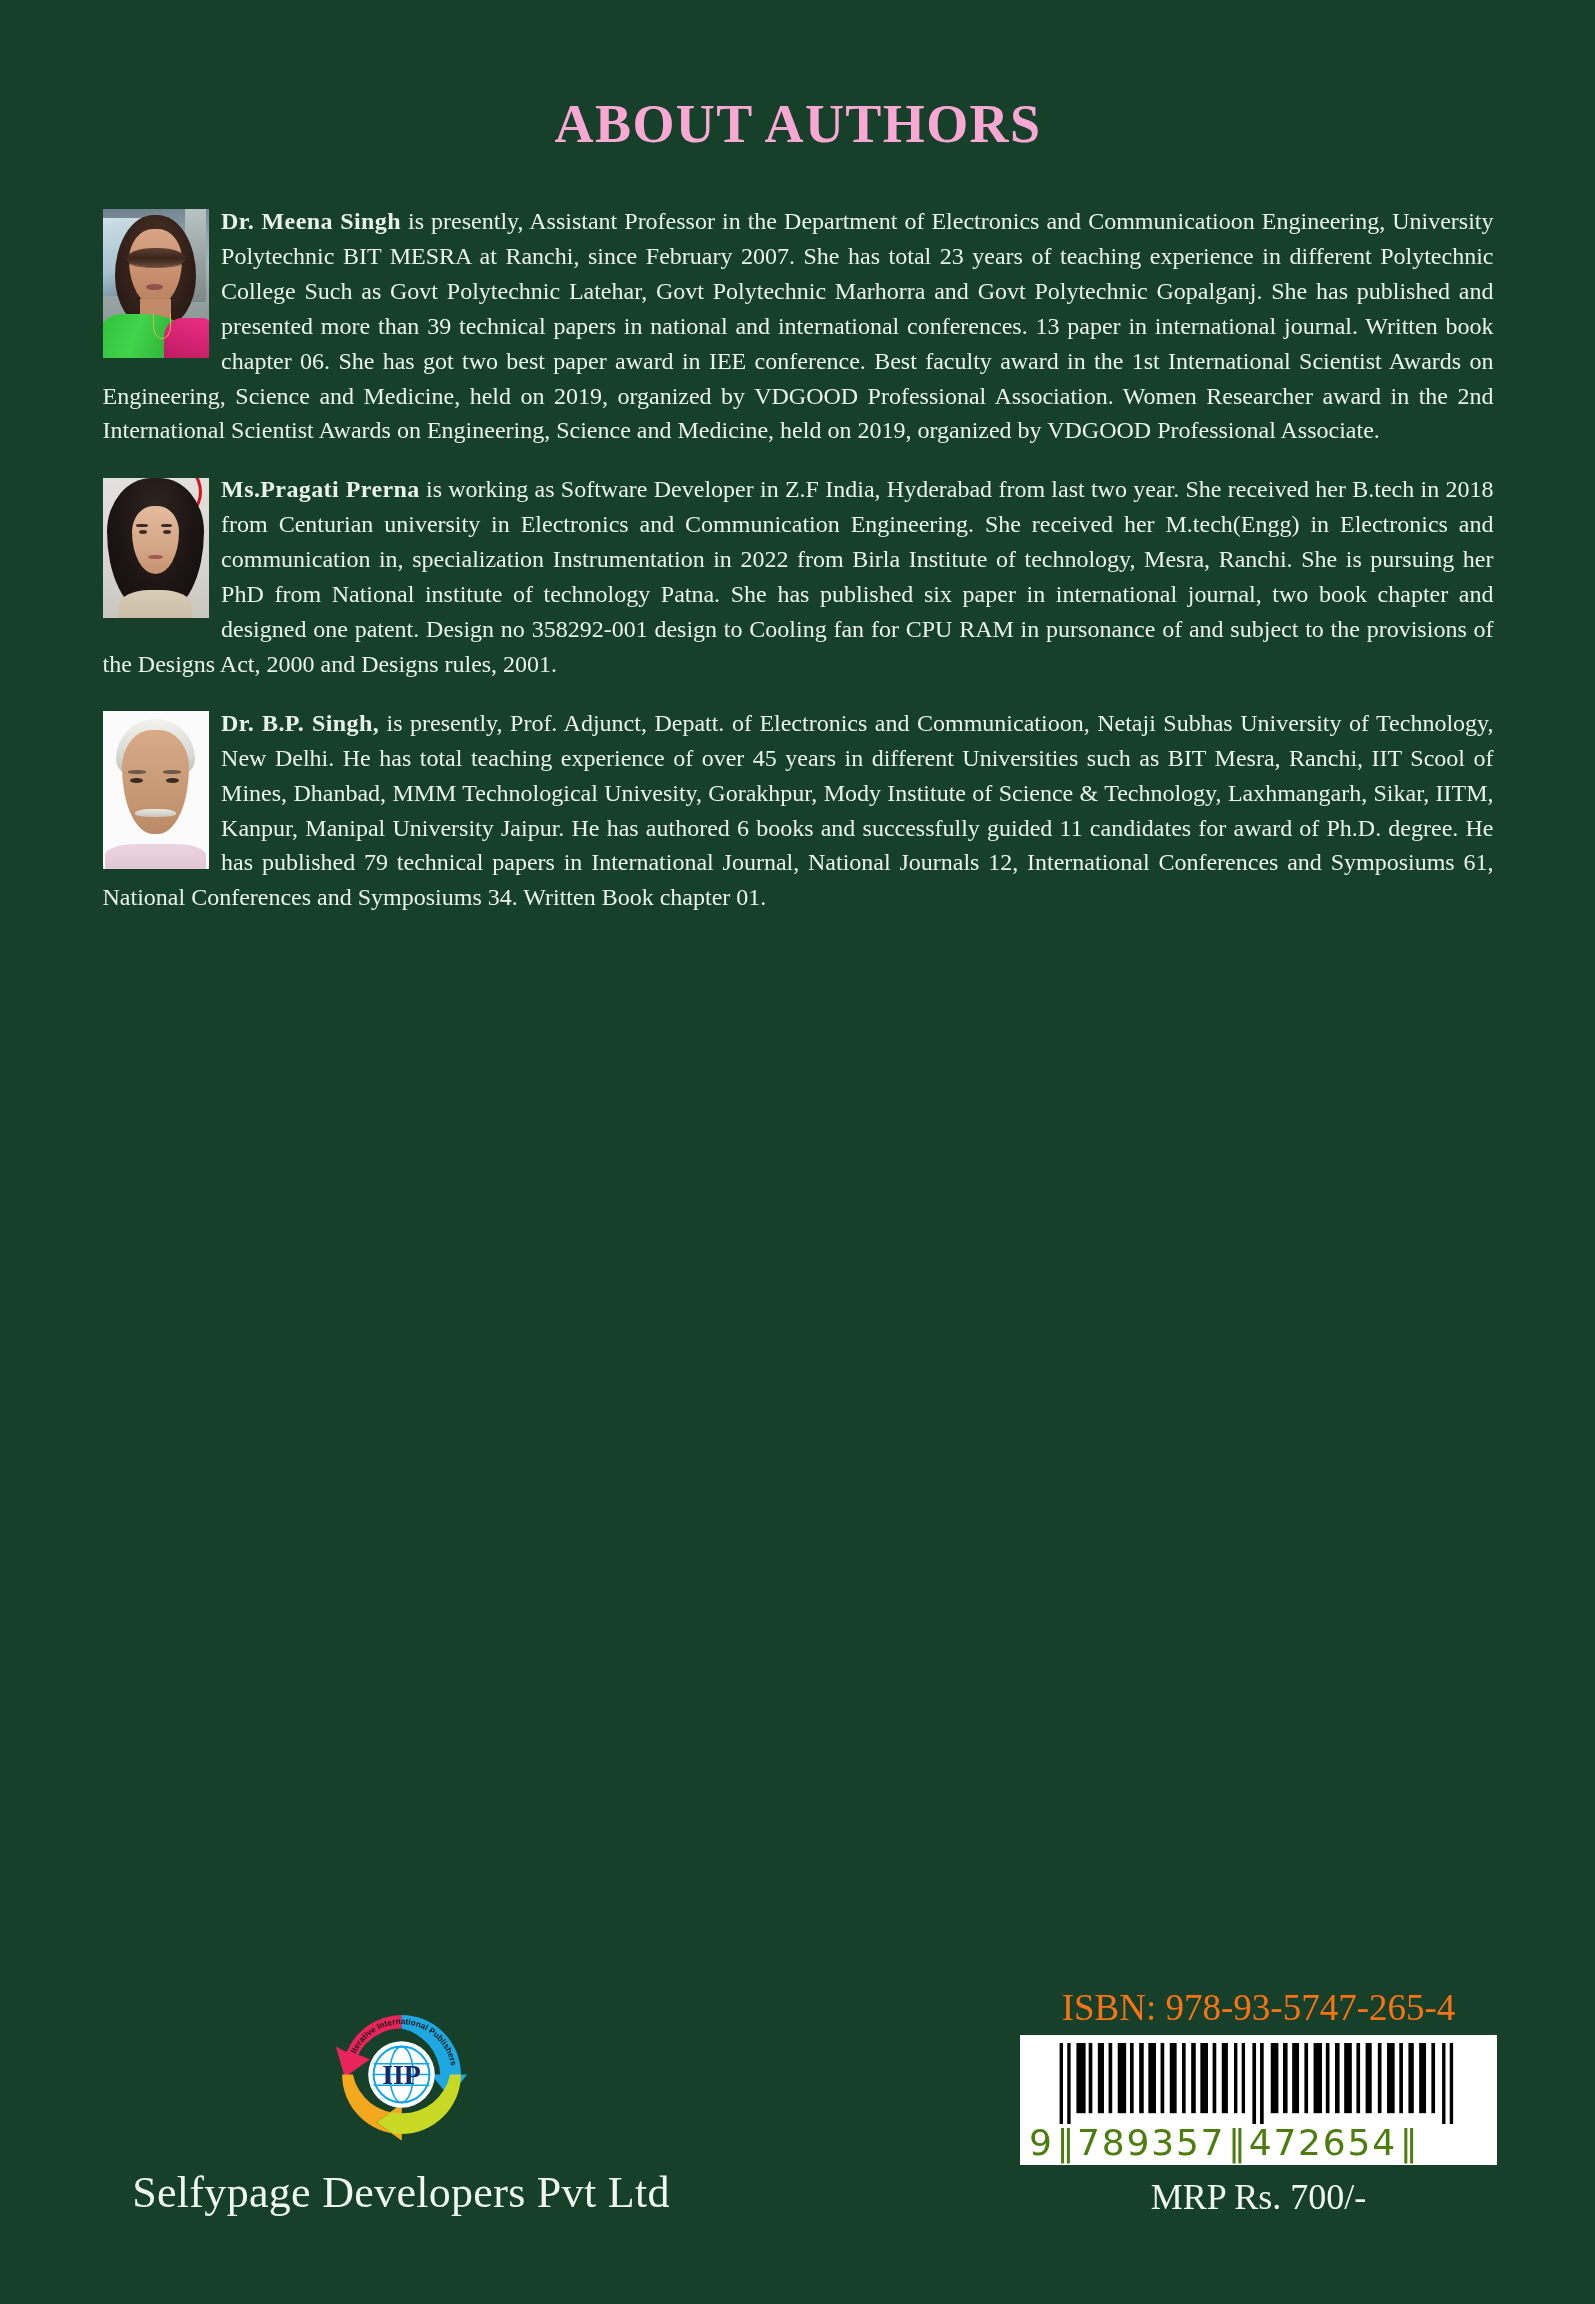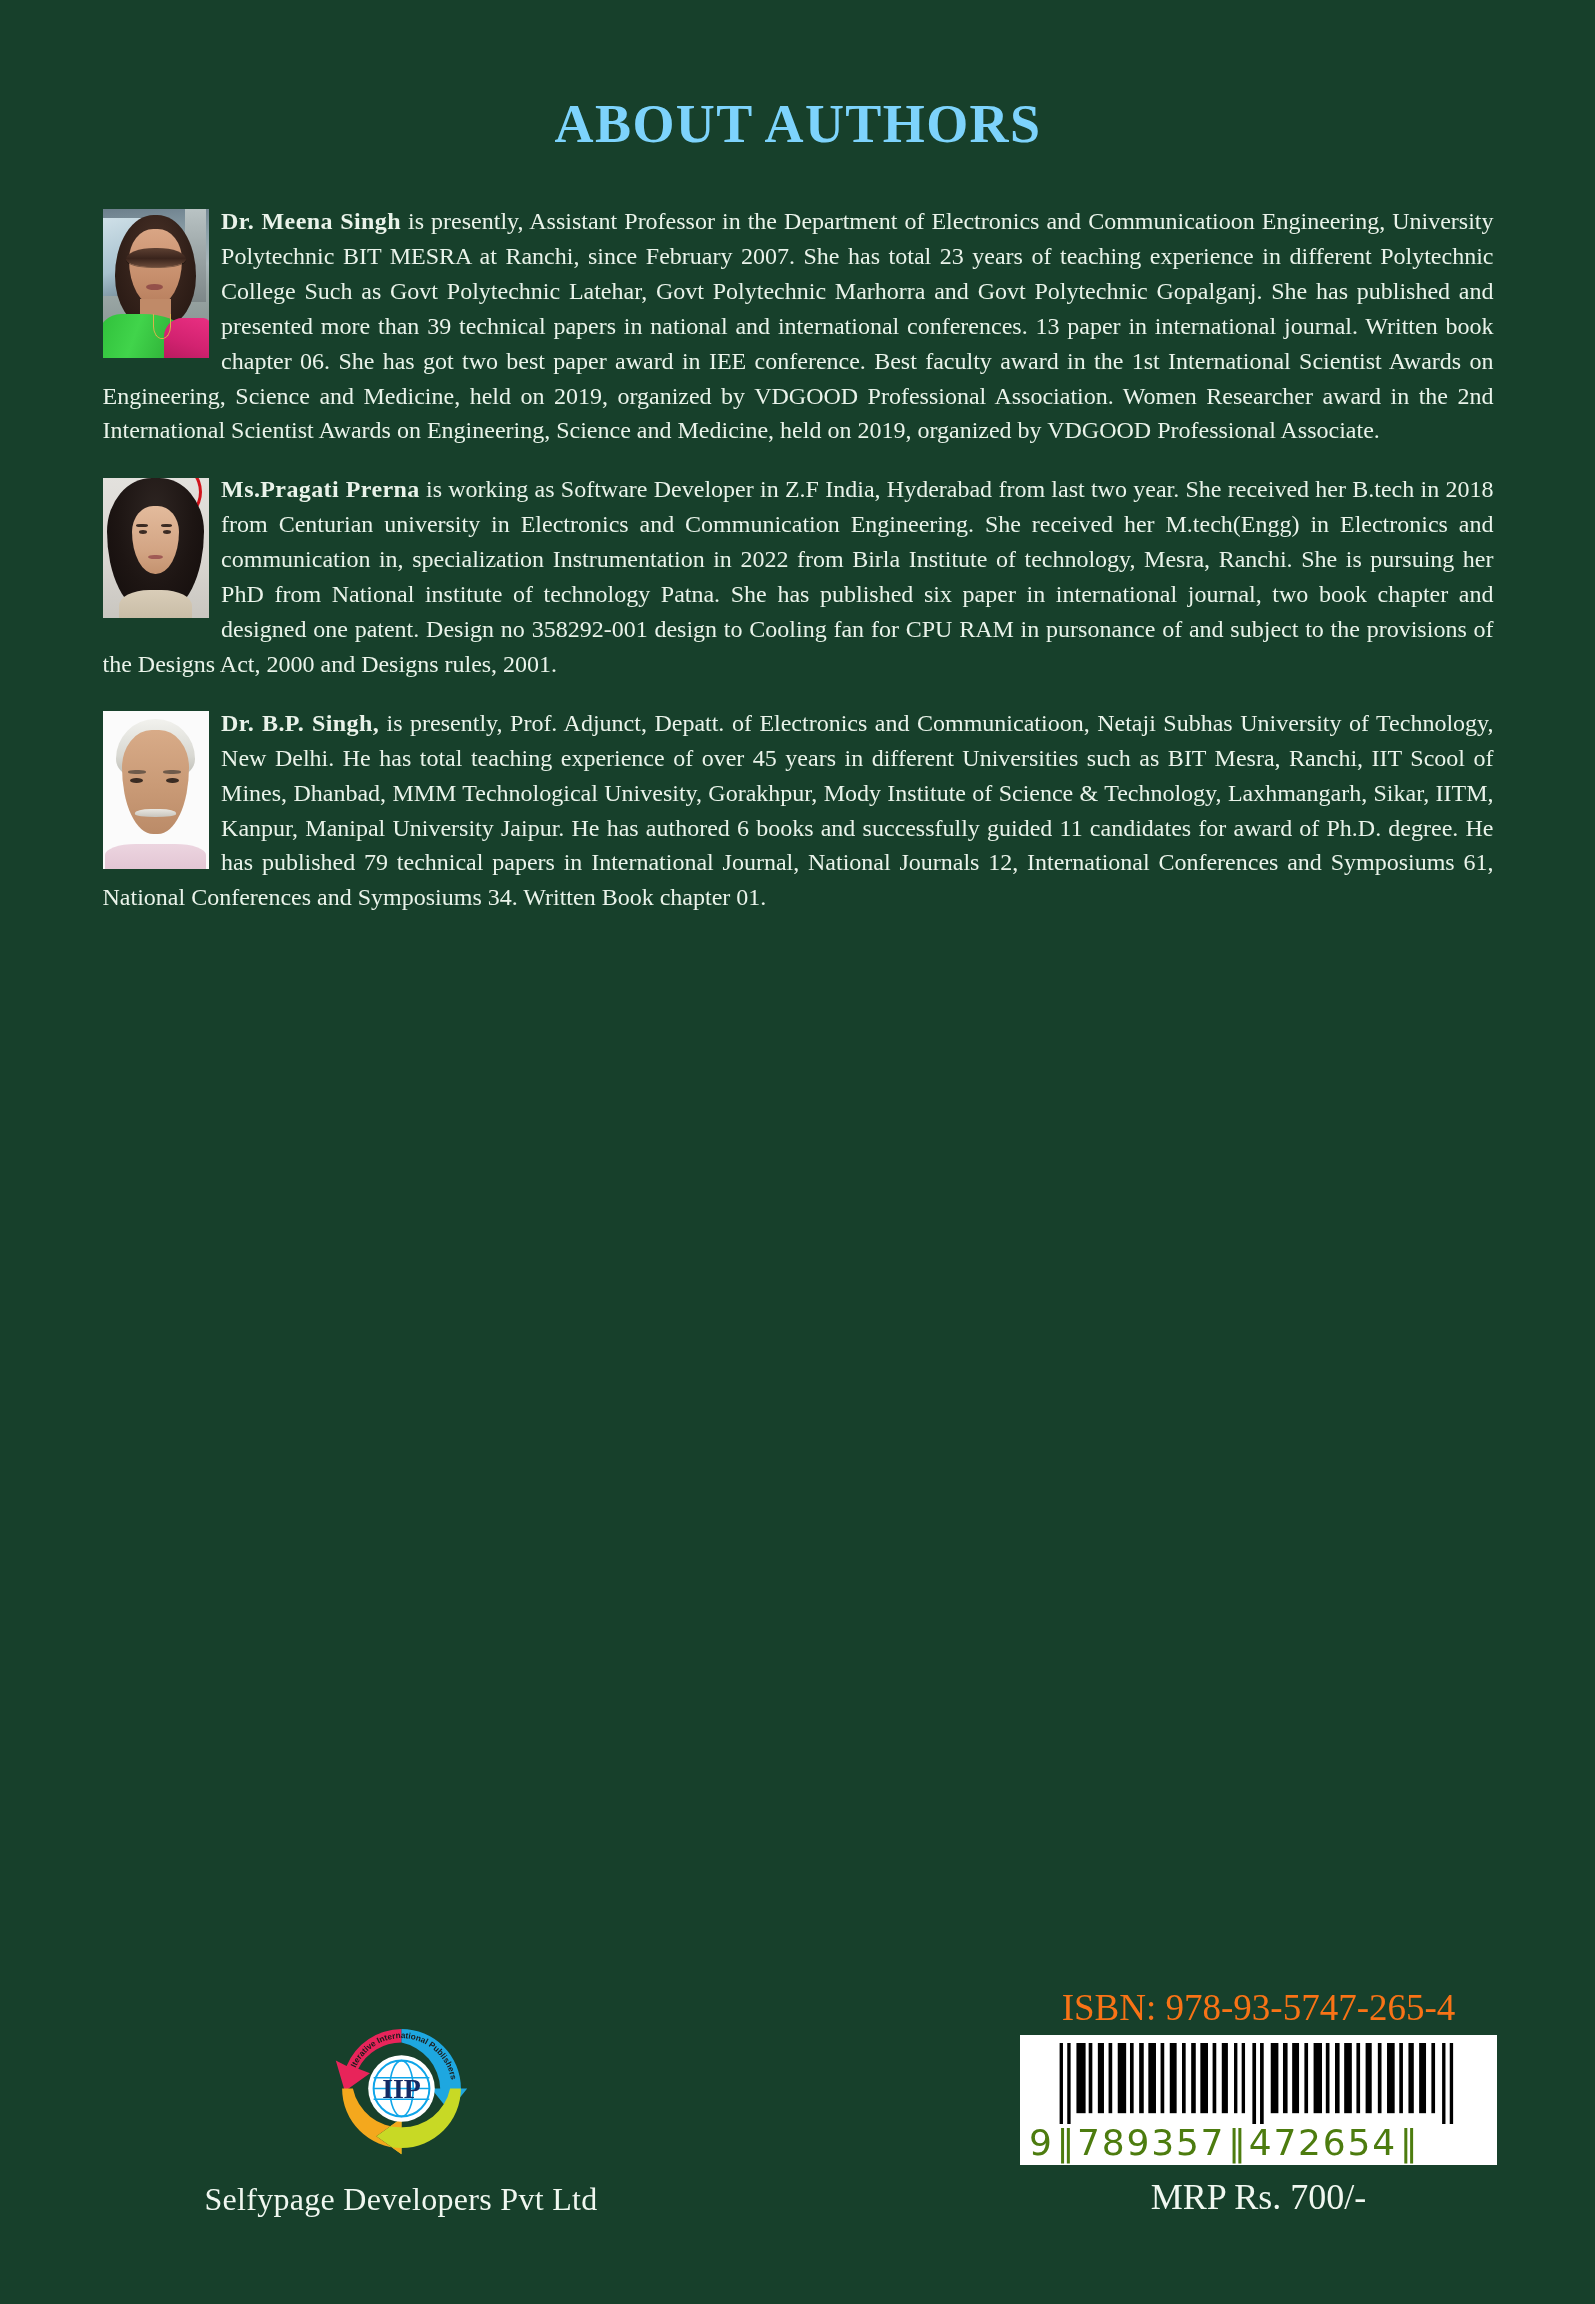--- a/index.html
+++ b/index.html
@@ -17,21 +17,21 @@
     color: #eef6ef;
     box-sizing: border-box;
   }
 
   
   .title {
     text-align: center;
     font-size: 54px;
     font-weight: bold;
     letter-spacing: 1.4px;
-    color: #7dd3fc;
+    color: #f9a8d4;
     padding-top: 97px;
     line-height: 1;
     font-family: "Liberation Serif", "DejaVu Serif", serif;
   }
 
   
   .content {
     margin: 0 auto;
     width: 1391px;
     padding-top: 29px;
@@ -209,21 +209,21 @@
     bottom: 0;
     width: 630px;
     text-align: center;
   }
   .iip-logo {
     width: 135px; height: 135px;
     margin: 0 auto 14.4px auto;
     position: relative;
   }
   .publisher-name {
-    font-size: 32px;
+    font-size: 44px;
     letter-spacing: 0.3px;
     color: #f0f7f0;
     white-space: nowrap;
     margin-top: 25px;
   }
 
   
   .isbn-block {
     position: absolute;
     right: 99px;

